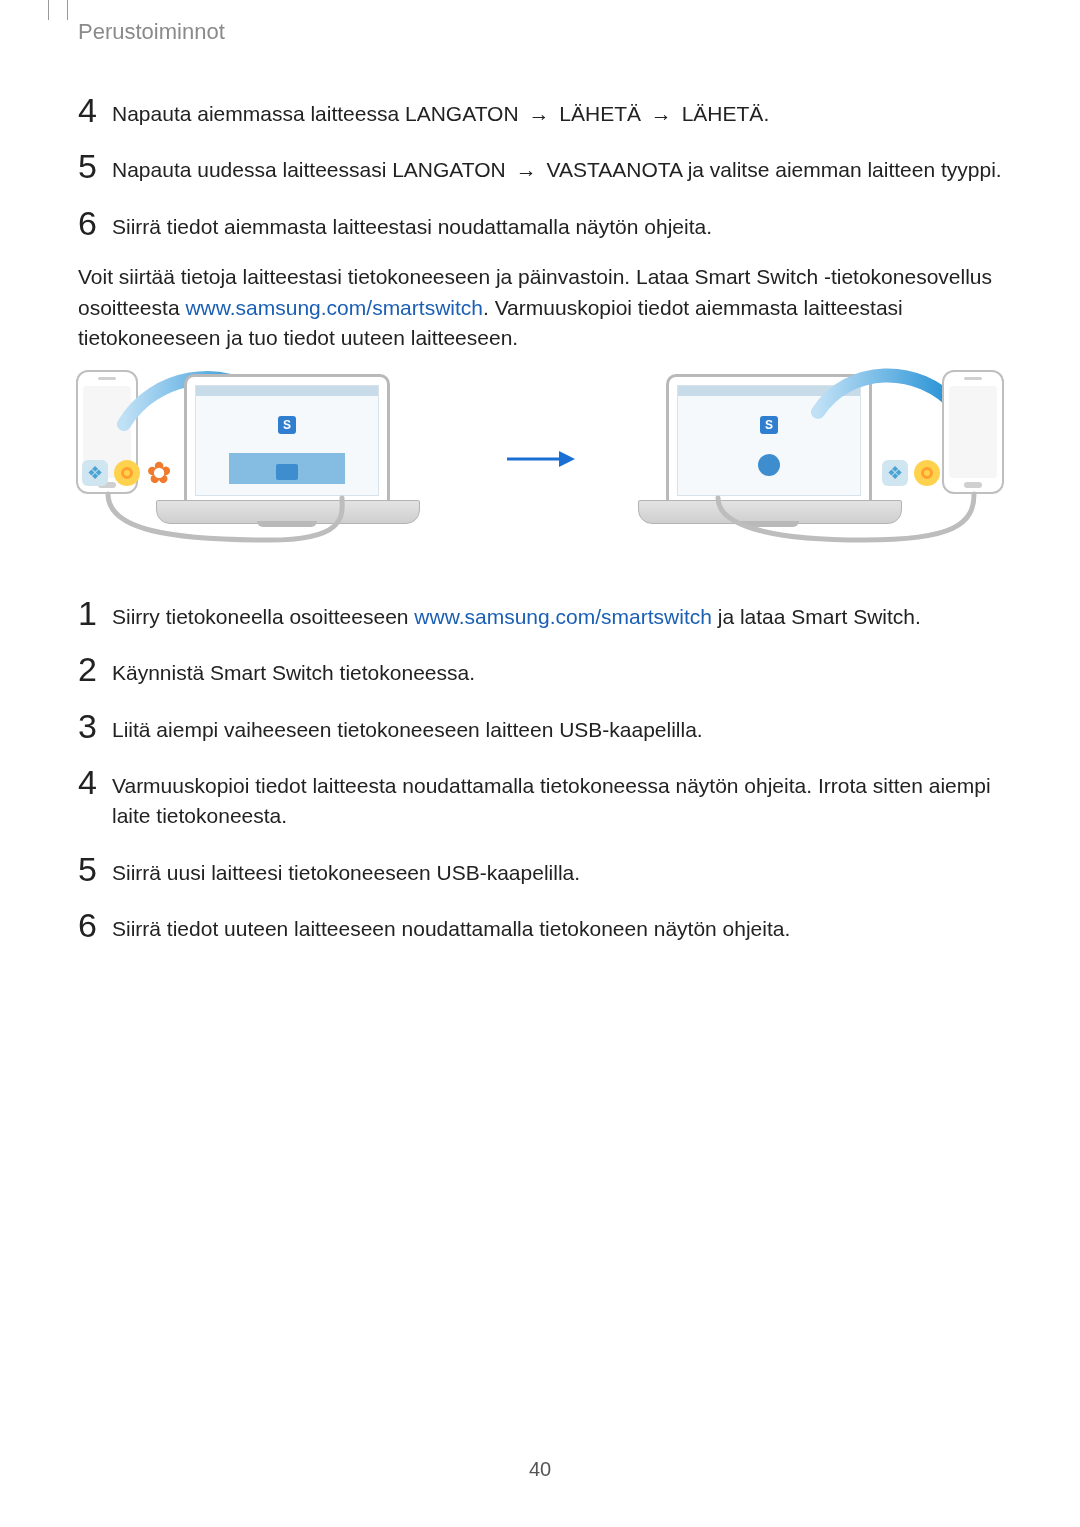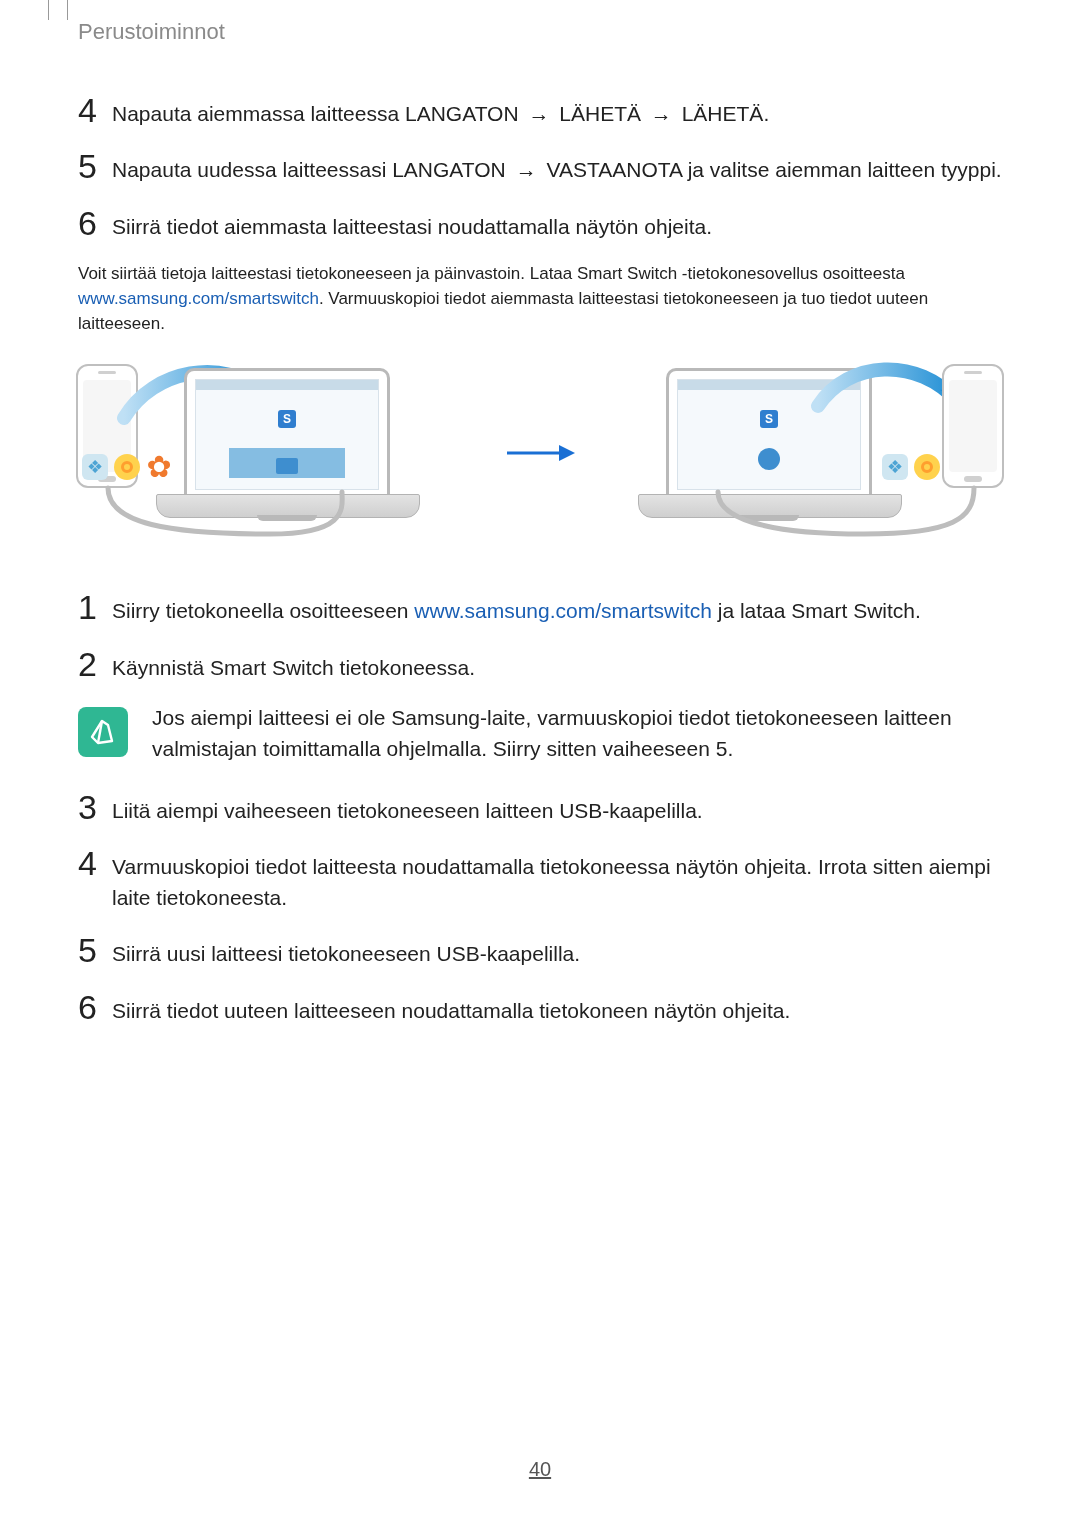--- a/index.html
+++ b/index.html
@@ -66,24 +66,24 @@
 .a-arrow{display:inline-block;padding:0 4px;}
 
 h2.section-title{
   font-size:26px;
   font-weight:700;
   margin:28px 0 10px;
   color:#111;
 }
 
 .para{
-  font-size:17px;
+  font-size:21px;
   line-height:1.45;
   color:#222;
-  margin-bottom:22px;
+  margin-bottom:10px;
 }
 a.link{color:#1a5fb4;text-decoration:none;}
 
 
 .illus-row{
   display:flex;
   align-items:center;
   justify-content:space-between;
   margin:4px 0 42px;
 }
@@ -203,21 +203,20 @@
 .note-body{
   flex:1 1 auto;font-size:21px;line-height:1.45;color:#222;
 }
 
 .page-num{
   position:absolute;
   left:0;right:0;text-align:center;
   bottom:46px;
   font-size:20px;
   color:#555;
-  text-decoration:underline;
 }
 </style>
 </head>
 <body>
 
 <div class="top-tab"></div>
 
 <div class="header-line">Perustoiminnot</div>
 
 <div class="content">
@@ -366,29 +365,20 @@
       <div class="num-body">
         <span>Siirry tietokoneella osoitteeseen </span><a class="link">www.samsung.com/smartswitch</a><span> ja lataa Smart Switch.</span>
       </div>
     </div>
     <div class="numitem">
       <div class="big-num">2</div>
       <div class="num-body">Käynnistä Smart Switch tietokoneessa.</div>
     </div>
   </div>
 
-  <div class="note-row">
-    <div class="note-badge">
-      <svg width="30" height="30" viewBox="0 0 30 30">
-        <path d="M4 20 L14 4 L20 8 L24 24 L10 26 Z" fill="none" stroke="#fff" stroke-width="2.4" stroke-linejoin="round"></path>
-        <path d="M14 4 L10 26" fill="none" stroke="#fff" stroke-width="2.4"></path>
-      </svg>
-    </div>
-    <div class="note-body">Jos aiempi laitteesi ei ole Samsung-laite, varmuuskopioi tiedot tietokoneeseen laitteen valmistajan toimittamalla ohjelmalla. Siirry sitten vaiheeseen 5.</div>
-  </div>
 
   <div class="numlist">
     <div class="numitem">
       <div class="big-num">3</div>
       <div class="num-body">Liitä aiempi vaiheeseen tietokoneeseen laitteen USB-kaapelilla.</div>
     </div>
     <div class="numitem">
       <div class="big-num">4</div>
       <div class="num-body">Varmuuskopioi tiedot laitteesta noudattamalla tietokoneessa näytön ohjeita. Irrota sitten aiempi laite tietokoneesta.</div>
     </div>

